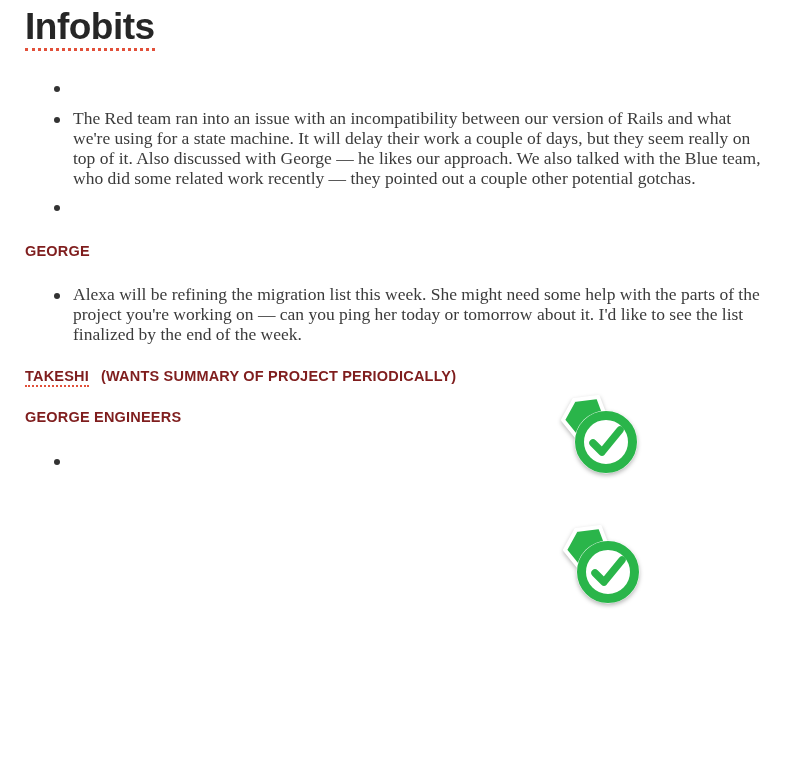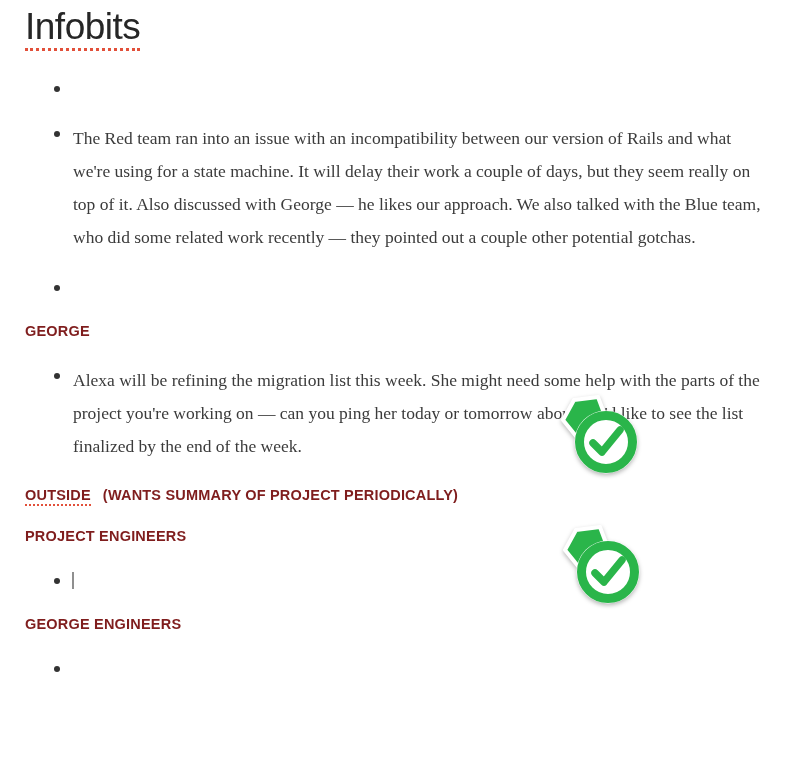--- a/index.html
+++ b/index.html
@@ -8,21 +8,21 @@
     background: #ffffff;
     position: relative;
     overflow: hidden;
     font-family: "Liberation Serif", serif;
     color: #3b3b3b;
   }
   .doc { padding: 6px 0 0 25px; }
 
   h1.page-title {
     font-family: "Liberation Sans", sans-serif;
-    font-weight: normal;
+    font-weight: bold;
     font-size: 37px;
     line-height: 1.12;
     color: #262626;
     letter-spacing: -0.5px;
     margin: 0 0 30px 0;
   }
   .spell-underline {
     border-bottom: 3px dotted #e2503a;
     padding-bottom: 1px;
   }
@@ -44,22 +44,22 @@
 
   ul.bullet-list {
     list-style: none;
     margin: 0;
     padding: 0 0 0 48px;
     width: 690px;
   }
   ul.bullet-list li {
     position: relative;
     font-size: 17.5px;
-    line-height: 33px;
-    margin: 22px 0;
+    line-height: 20px;
+    margin: 8px 0;
     min-height: 23px;
   }
   ul.bullet-list li::before {
     content: "";
     position: absolute;
     left: -19px;
     top: 9px;
     width: 6px; height: 6px;
     border-radius: 50%;
     background: #333333;
@@ -97,29 +97,23 @@
   </section>
 
   <section>
     <h2 class="section-heading">GEORGE</h2>
     <ul class="bullet-list">
       <li><span>Alexa will be refining the migration list this week. She might need some help with the parts of the project you're working on — can you ping her today or tomorrow about it. I'd like to see the list finalized by the end of the week.</span></li>
     </ul>
   </section>
 
   <section>
-    <h2 class="section-heading"><span class="spell-underline-thin">OUTSIDE</span><span class="heading-rest">(WANTS SUMMARY OF PROJECT PERIODICALLY)</span></h2>
+    <h2 class="section-heading"><span class="spell-underline-thin">TAKESHI</span><span class="heading-rest">(WANTS SUMMARY OF PROJECT PERIODICALLY)</span></h2>
   </section>
 
-  <section>
-    <h2 class="section-heading">PROJECT ENGINEERS</h2>
-    <ul class="bullet-list">
-      <li><span></span><span class="text-caret"></span></li>
-    </ul>
-  </section>
 
   <section>
     <h2 class="section-heading">GEORGE ENGINEERS</h2>
     <ul class="bullet-list">
       <li><span></span></li>
     </ul>
   </section>
 
 </div>
 

